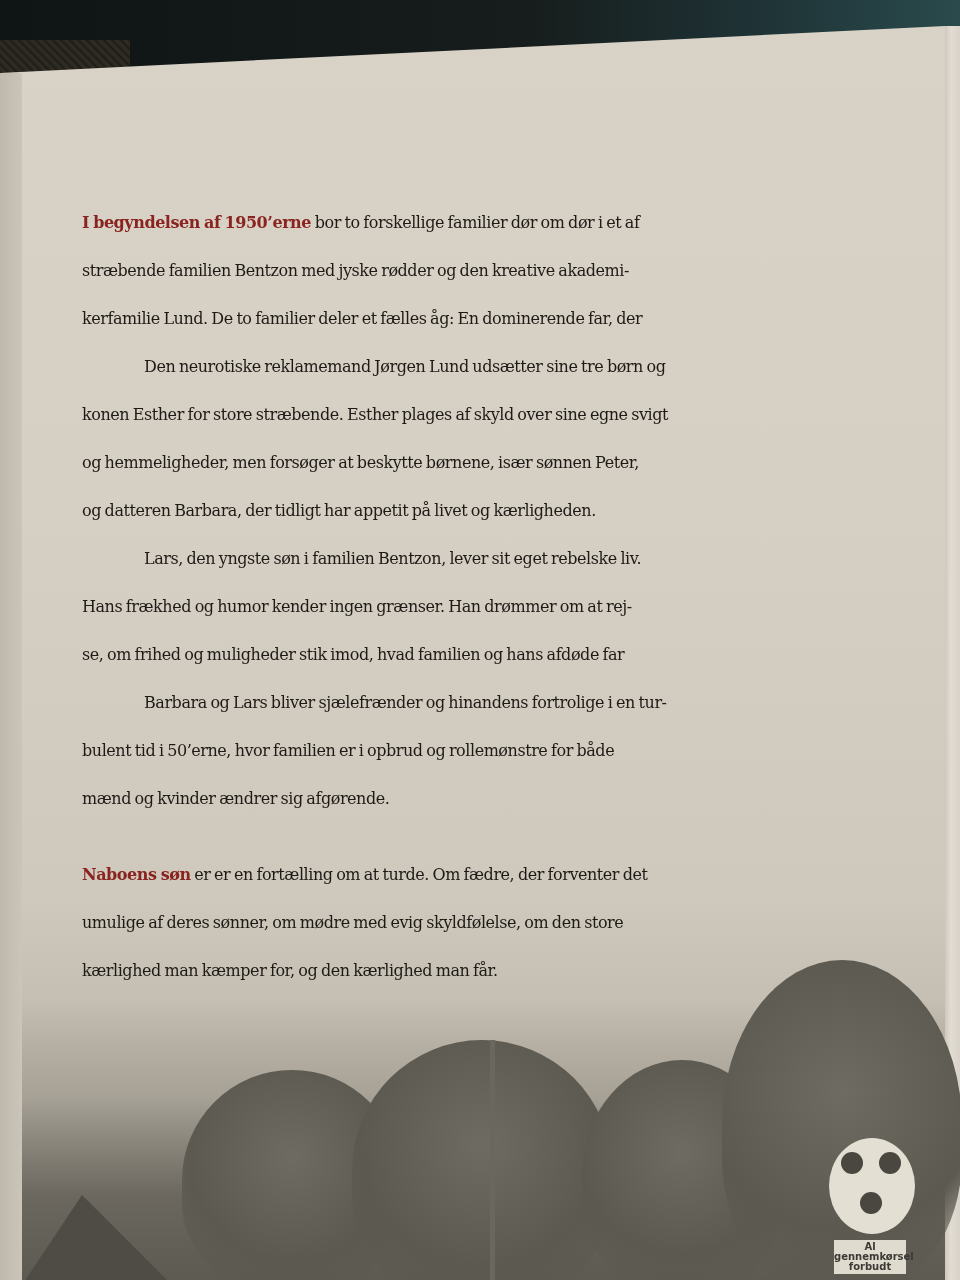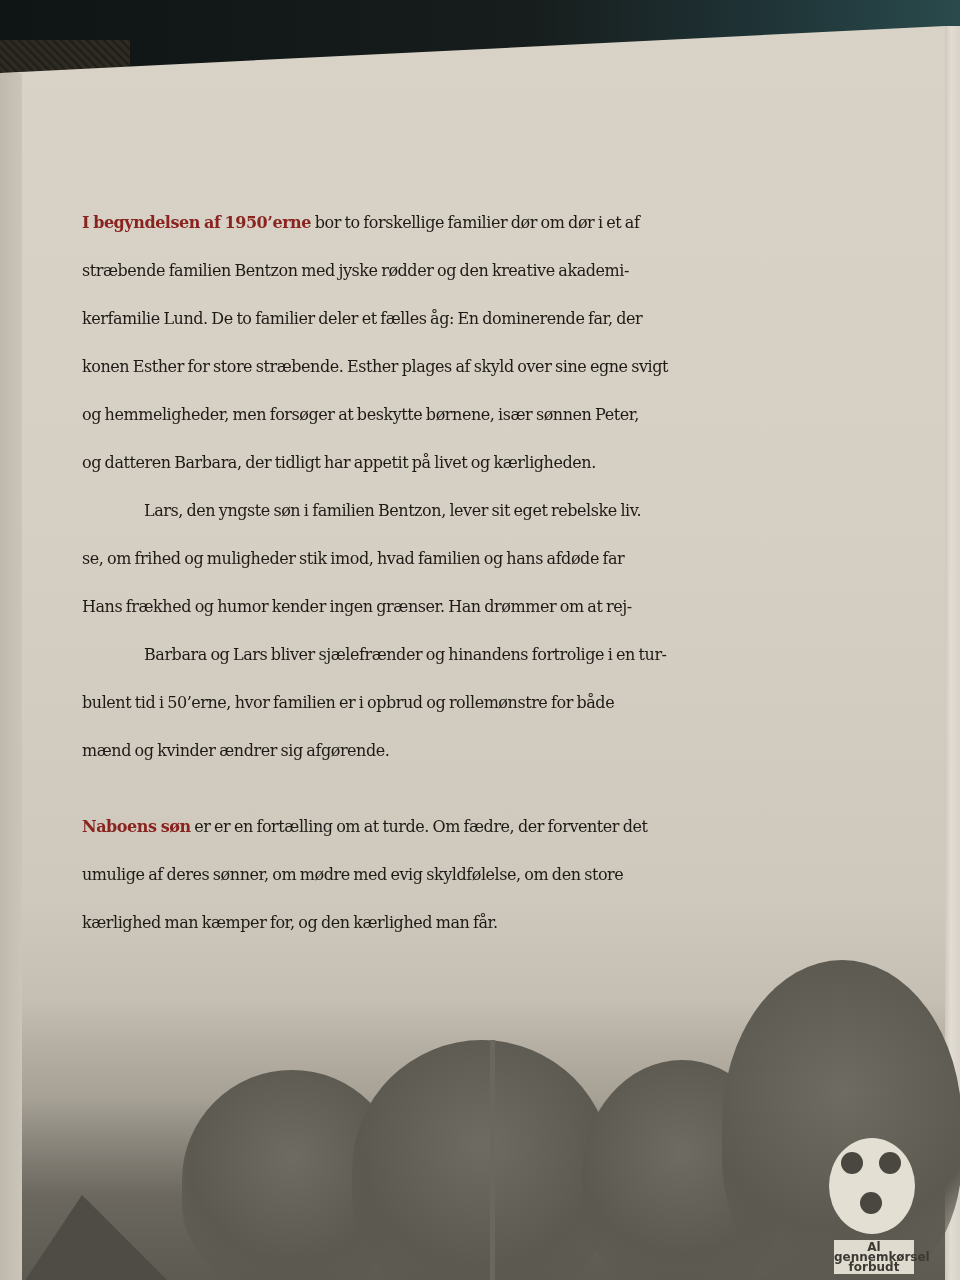--- a/index.html
+++ b/index.html
@@ -110,25 +110,25 @@
     }
     .sign-dot {
       position: absolute;
       width: 22px; height: 22px;
       border-radius: 50%;
       background: #4a4740;
     }
     .sign-label {
       margin-top: 6px;
       margin-left: 5px;
-      width: 80px;
+      width: 72px;
       background: #e0dbcf;
       color: #3c3a34;
       font-family: "DejaVu Sans", "Liberation Sans", sans-serif;
-      font-size: 12px;
+      font-size: 10px;
       line-height: 10px;
       text-align: center;
       padding: 2px 0;
       font-weight: bold;
     }
   </style>
 </head>
 <body>
 
 <div class="backdrop"></div>
@@ -146,27 +146,28 @@
 </div>
 <div class="house-roof"></div>
 <div class="pole"></div>
 
 <div class="text">
 
   <div class="line"><span class="red">I begyndelsen af 1950’erne</span><span> bor to forskellige familier dør om dør i et af</span></div>
   <div class="line">stræbende familien Bentzon med jyske rødder og den kreative akademi-</div>
   <div class="line">kerfamilie Lund. De to familier deler et fælles åg: En dominerende far, der</div>
 
+  <div class="line indent">Den neurotiske reklamemand Jørgen Lund udsætter sine tre børn og</div>
   <div class="line">konen Esther for store stræbende. Esther plages af skyld over sine egne svigt</div>
   <div class="line">og hemmeligheder, men forsøger at beskytte børnene, især sønnen Peter,</div>
   <div class="line">og datteren Barbara, der tidligt har appetit på livet og kærligheden.</div>
 
   <div class="line indent">Lars, den yngste søn i familien Bentzon, lever sit eget rebelske liv.</div>
+  <div class="line">Hans frækhed og humor kender ingen grænser. Han drømmer om at rej-</div>
   <div class="line">se, om frihed og muligheder stik imod, hvad familien og hans afdøde far</div>
-  <div class="line">Hans frækhed og humor kender ingen grænser. Han drømmer om at rej-</div>
 
   <div class="line indent">Barbara og Lars bliver sjælefrænder og hinandens fortrolige i en tur-</div>
   <div class="line">bulent tid i 50’erne, hvor familien er i opbrud og rollemønstre for både</div>
   <div class="line">mænd og kvinder ændrer sig afgørende.</div>
 
   <div class="gap"></div>
 
   <div class="line"><span class="red">Naboens søn</span><span> er er en fortælling om at turde.  Om fædre, der forventer det</span></div>
   <div class="line">umulige af deres sønner, om mødre med evig skyldfølelse, om den store</div>
   <div class="line">kærlighed man kæmper for, og den kærlighed man får.</div>

